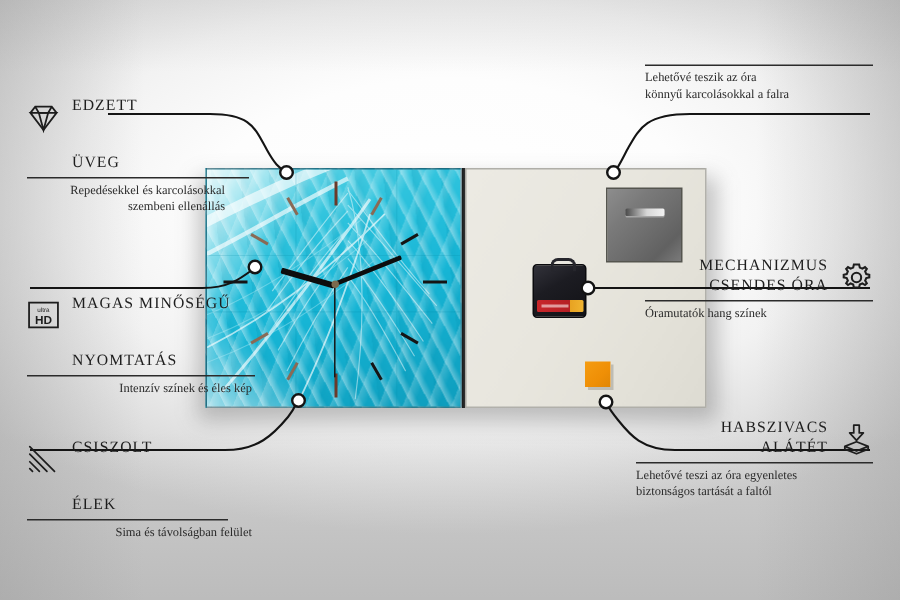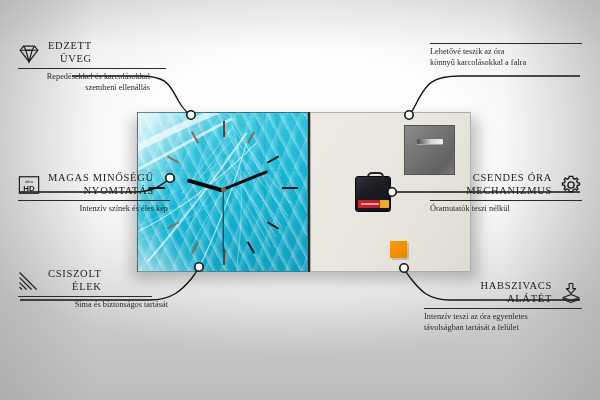--- a/index.html
+++ b/index.html
@@ -95,21 +95,21 @@
   .c-title{
     font-family:"Liberation Serif", serif;font-size:10.5px;letter-spacing:.7px;
     color:#1d1d1d;line-height:12.5px;text-transform:uppercase;font-weight:400;
   }
   .c-rule{height:1px;background:#2b2b2b;margin-top:3px;}
   .c-desc{
     font-family:"Liberation Serif", serif;font-size:8.3px;color:#2a2a2a;
     line-height:10.5px;margin-top:3px;
   }
   .left .c-head{justify-content:flex-start;}
-  .left .c-title{text-align:right;}
+  .left .c-title{text-align:left;margin-top:25px;}
   .left .c-desc{text-align:right;}
   .right .c-head{justify-content:flex-end;}
   .right .c-title{text-align:right;}
   .right .c-desc{text-align:left;}
   .ico{width:22px;height:22px;flex:0 0 22px;display:block;}
 
   svg.linkline{position:absolute;left:0;top:0;width:600px;height:400px;z-index:4;pointer-events:none;}
 </style>
 </head>
 <body>
@@ -251,62 +251,62 @@
           <line x1="2" y1="14" x2="9" y2="21"></line>
           <line x1="2" y1="19" x2="4" y2="21"></line>
         </g>
       </svg>
       <div>
         <div class="c-title"><span>CSISZOLT</span></div>
         <div class="c-title"><span>ÉLEK</span></div>
       </div>
     </div>
     <div class="c-rule" style="width:134px;"></div>
-    <div class="c-desc" style="width:150px;">Sima és biztonságos tartását</div>
+    <div class="c-desc" style="width:150px;">Sima és távolságban felület</div>
   </div>
 
   <div class="callout right" style="left:430px;top:40px;width:152px;">
     <div class="c-rule" style="width:152px;margin-left:0;"></div>
     <div class="c-desc" style="width:152px;">
       <div>Lehetővé teszik az óra</div>
       <div>könnyű karcolásokkal a falra</div>
     </div>
   </div>
 
   <div class="callout right" style="left:430px;top:172px;width:152px;">
     <div class="c-head">
       <div>
+        <div class="c-title"><span>MECHANIZMUS</span></div>
         <div class="c-title"><span>CSENDES ÓRA</span></div>
-        <div class="c-title"><span>MECHANIZMUS</span></div>
       </div>
       <svg class="ico" viewBox="0 0 24 24">
         <g fill="none" stroke="#1d1d1d" stroke-width="1.5">
           <path d="M12,2.6 l1.9,0 0.5,2.2 1.9,0.8 1.9,-1.2 1.3,1.3 -1.2,1.9 0.8,1.9 2.2,0.5 0,1.9 -2.2,0.5 -0.8,1.9 1.2,1.9 -1.3,1.3 -1.9,-1.2 -1.9,0.8 -0.5,2.2 -1.9,0 -1.9,0 -0.5,-2.2 -1.9,-0.8 -1.9,1.2 -1.3,-1.3 1.2,-1.9 -0.8,-1.9 -2.2,-0.5 0,-1.9 2.2,-0.5 0.8,-1.9 -1.2,-1.9 1.3,-1.3 1.9,1.2 1.9,-0.8 0.5,-2.2 z"></path>
           <circle cx="12" cy="12" r="3.4"></circle>
         </g>
       </svg>
     </div>
     <div class="c-rule" style="width:152px;"></div>
-    <div class="c-desc" style="width:152px;">Óramutatók teszi nélkül</div>
+    <div class="c-desc" style="width:152px;">Óramutatók hang színek</div>
   </div>
 
   <div class="callout right" style="left:424px;top:280px;width:158px;">
     <div class="c-head">
       <div>
         <div class="c-title"><span>HABSZIVACS</span></div>
         <div class="c-title"><span>ALÁTÉT</span></div>
       </div>
       <svg class="ico" viewBox="0 0 24 24">
         <g fill="none" stroke="#1d1d1d" stroke-width="1.25" stroke-linejoin="round">
           <path d="M10,1.6 L14,1.6 L14,7.2 L17,7.2 L12,12.6 L7,7.2 L10,7.2 Z"></path>
           <path d="M12,13.6 L20.5,17 L12,20.4 L3.5,17 Z"></path>
           <path d="M3.5,17 L3.5,19 L12,22.4 L20.5,19 L20.5,17"></path>
         </g>
       </svg>
     </div>
     <div class="c-rule" style="width:158px;"></div>
     <div class="c-desc" style="width:158px;">
-      <div>Intenzív teszi az óra egyenletes</div>
-      <div>távolságban tartását a felület</div>
+      <div>Lehetővé teszi az óra egyenletes</div>
+      <div>biztonságos tartását a faltól</div>
     </div>
   </div>
 
 </div>
 
 </body></html>

